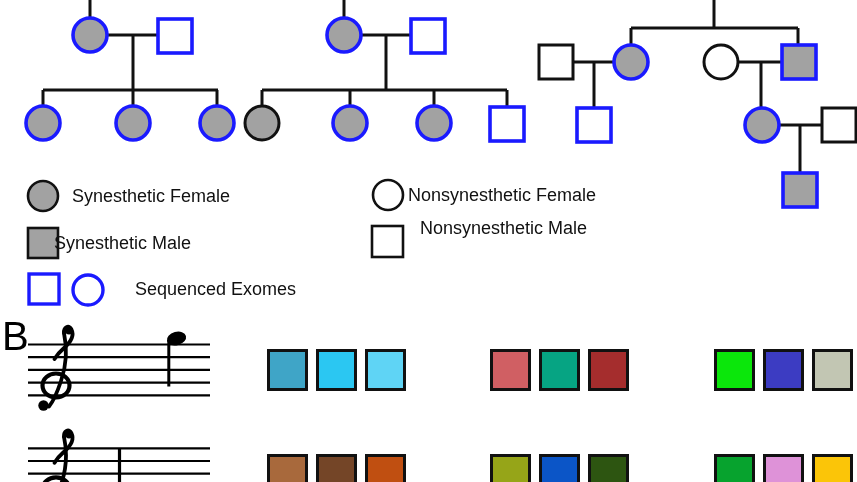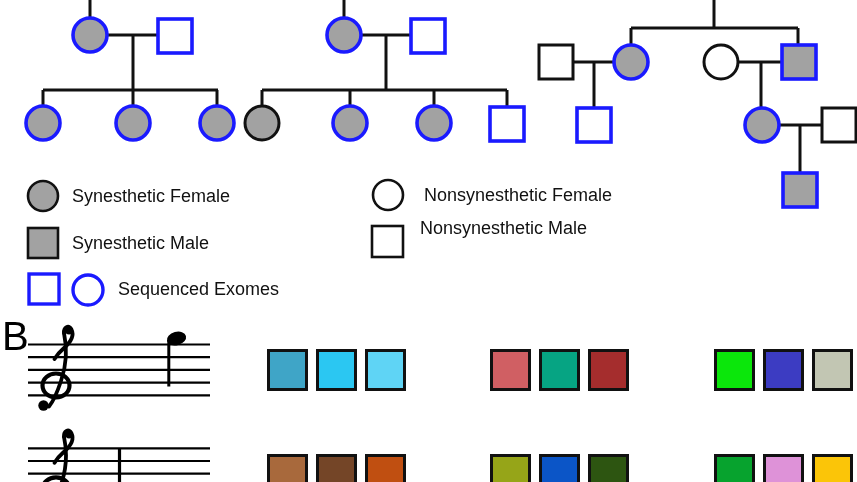--- a/index.html
+++ b/index.html
@@ -107,23 +107,23 @@
       </g>
       <ellipse cx="176.5" cy="338.5" rx="9.8" ry="6.6" fill="#000" transform="rotate(-15 176.5 338.5)"></ellipse>
       <line x1="168.8" y1="340" x2="168.8" y2="386.5" stroke="#000" stroke-width="3"></line>
       <line x1="119.5" y1="448.3" x2="119.5" y2="500" stroke="#000" stroke-width="3.2"></line>
     </g>
 </svg>
 
 <div id="b-label">B</div>
 
 <div class="label" style="left:72px;top:180px">Synesthetic Female</div>
-<div class="label" style="left:72px;top:227px">Synesthetic Male</div>
-<div class="label" style="left:118px;top:273px">Sequenced Exomes</div>
-<div class="label" style="left:424px;top:179px">Nonsynesthetic Female</div>
+<div class="label" style="left:54px;top:227px">Synesthetic Male</div>
+<div class="label" style="left:135px;top:273px">Sequenced Exomes</div>
+<div class="label" style="left:408px;top:179px">Nonsynesthetic Female</div>
 <div class="label" style="left:420px;top:212px">Nonsynesthetic Male</div>
 
 <div id="swatches">
     <div class="swatch" style="left: 267px; top: 349px; background: rgb(63, 165, 199);"></div>
     <div class="swatch" style="left: 316px; top: 349px; background: rgb(43, 199, 242);"></div>
     <div class="swatch" style="left: 365px; top: 349px; background: rgb(95, 212, 245);"></div>
     <div class="swatch" style="left: 490px; top: 349px; background: rgb(208, 95, 99);"></div>
     <div class="swatch" style="left: 539px; top: 349px; background: rgb(6, 164, 131);"></div>
     <div class="swatch" style="left: 588px; top: 349px; background: rgb(165, 45, 45);"></div>
     <div class="swatch" style="left: 714px; top: 349px; background: rgb(11, 231, 11);"></div>

